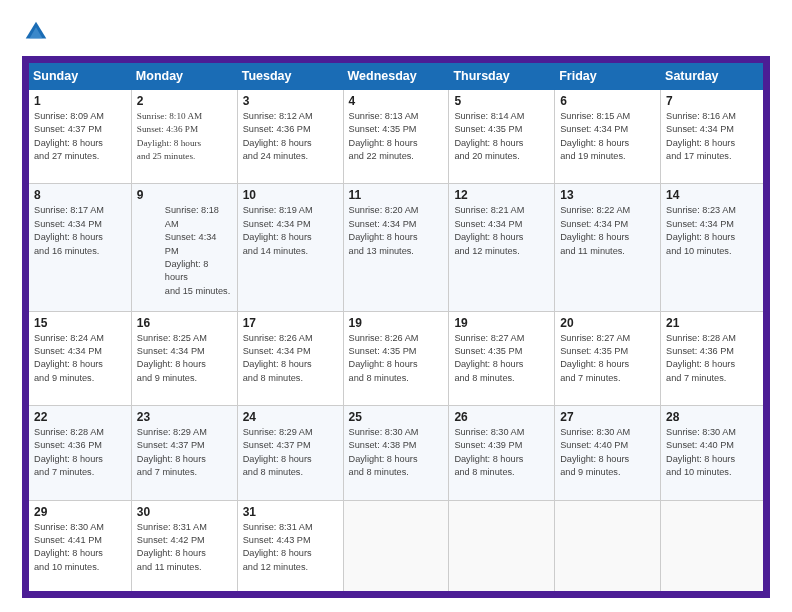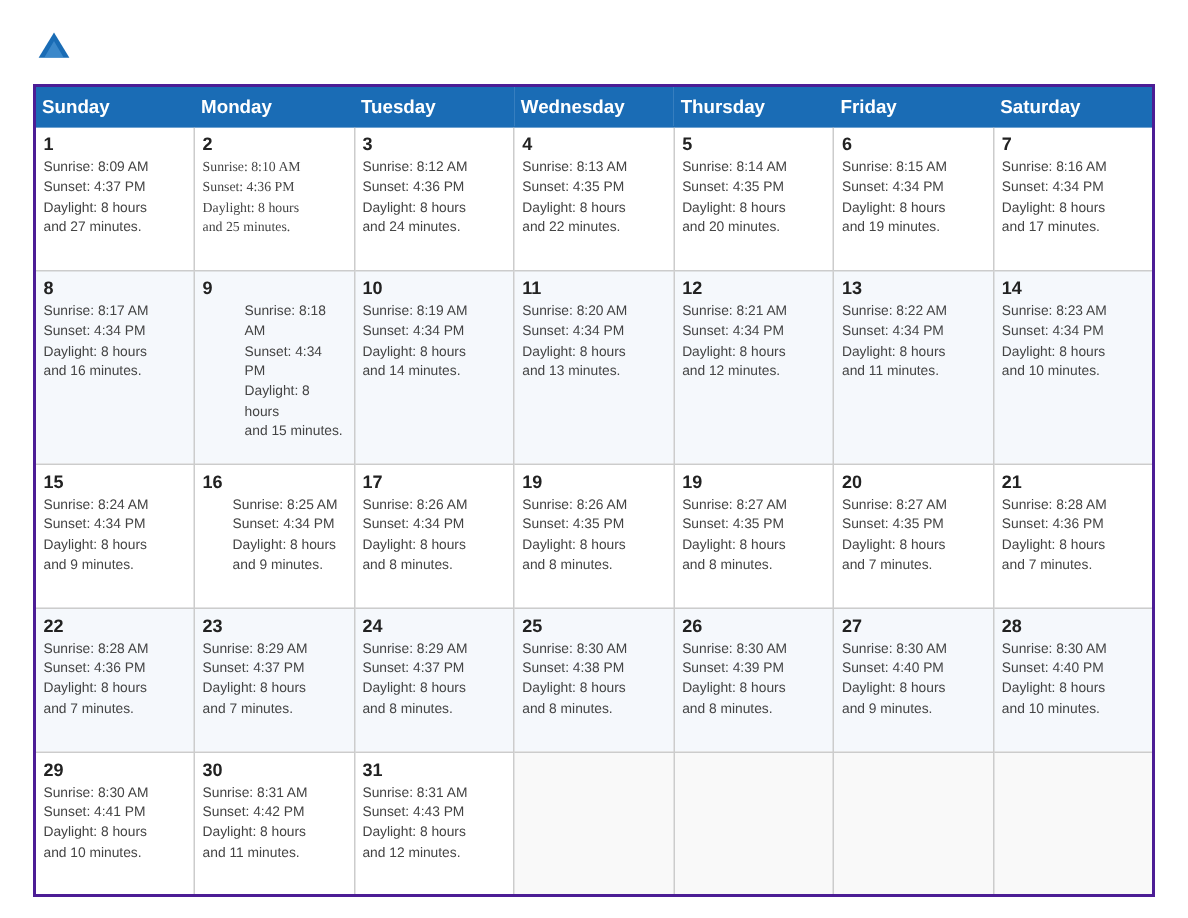--- a/index.html
+++ b/index.html
@@ -47,21 +47,21 @@
       font-weight: bold;
       color: #222;
       line-height: 1.1;
     }
     .location {
       font-size: 14px;
       color: #555;
     }
     .calendar {
       flex: 1;
-      border: 2px solid #4c1d95;
+      border: 7px solid #4c1d95;
       border-collapse: collapse;
       width: 100%;
       table-layout: fixed;
     }
     .calendar th {
       background: #1a6cb5;
       color: #fff;
       font-size: 12.5px;
       font-weight: bold;
       padding: 6px 4px;
@@ -235,21 +235,21 @@
         <tr>
           <td>
             <span class="day-num">15</span>
             <div class="cell-text" style="white-space: pre-line;">Sunrise: 8:24 AM
 Sunset: 4:34 PM
 Daylight: 8 hours
 and 9 minutes.</div>
           </td>
           <td>
             <span class="day-num">16</span>
-            <div class="cell-text" style="white-space: pre-line; margin-left: 20px;">Sunrise: 8:25 AM
+            <div class="cell-text" style="white-space: pre-line;">Sunrise: 8:25 AM
 Sunset: 4:34 PM
 Daylight: 8 hours
 and 9 minutes.</div>
           </td>
           <td>
             <span class="day-num">17</span>
             <div class="cell-text" style="white-space: pre-line;">Sunrise: 8:26 AM
 Sunset: 4:34 PM
 Daylight: 8 hours
 and 8 minutes.</div>

